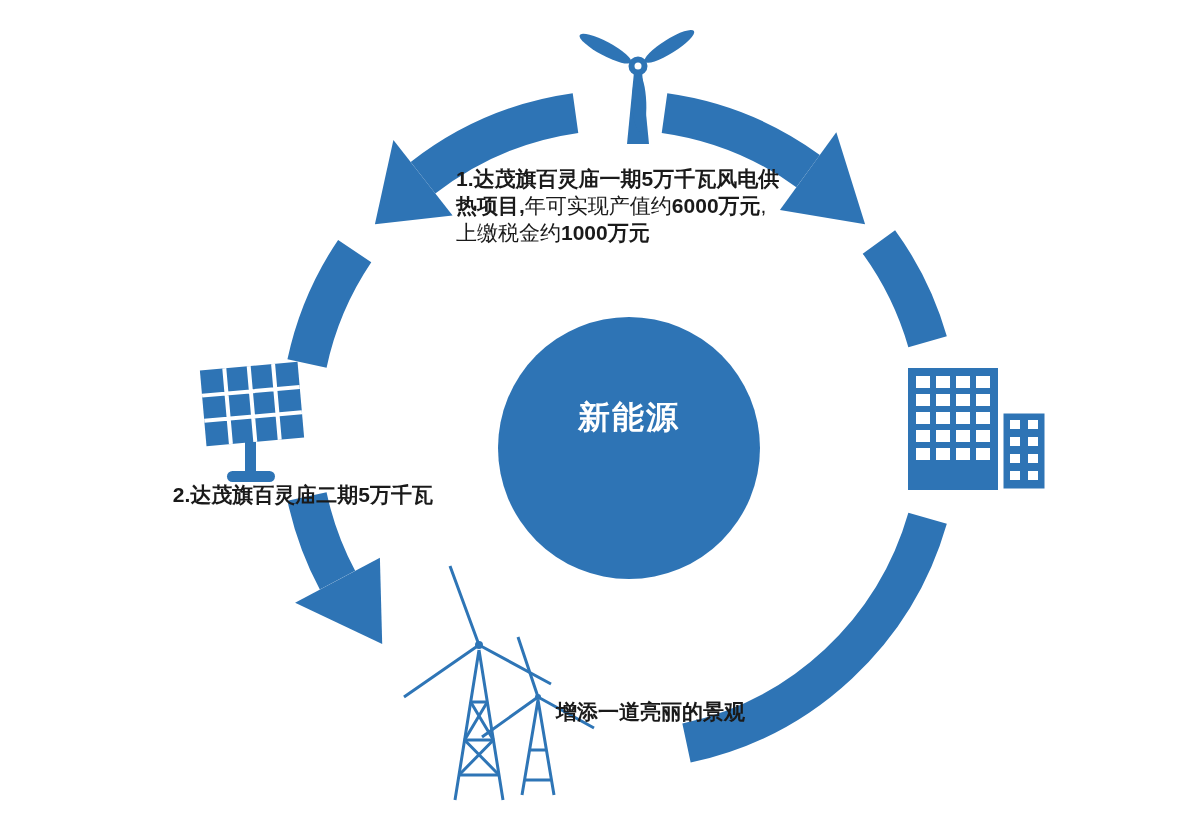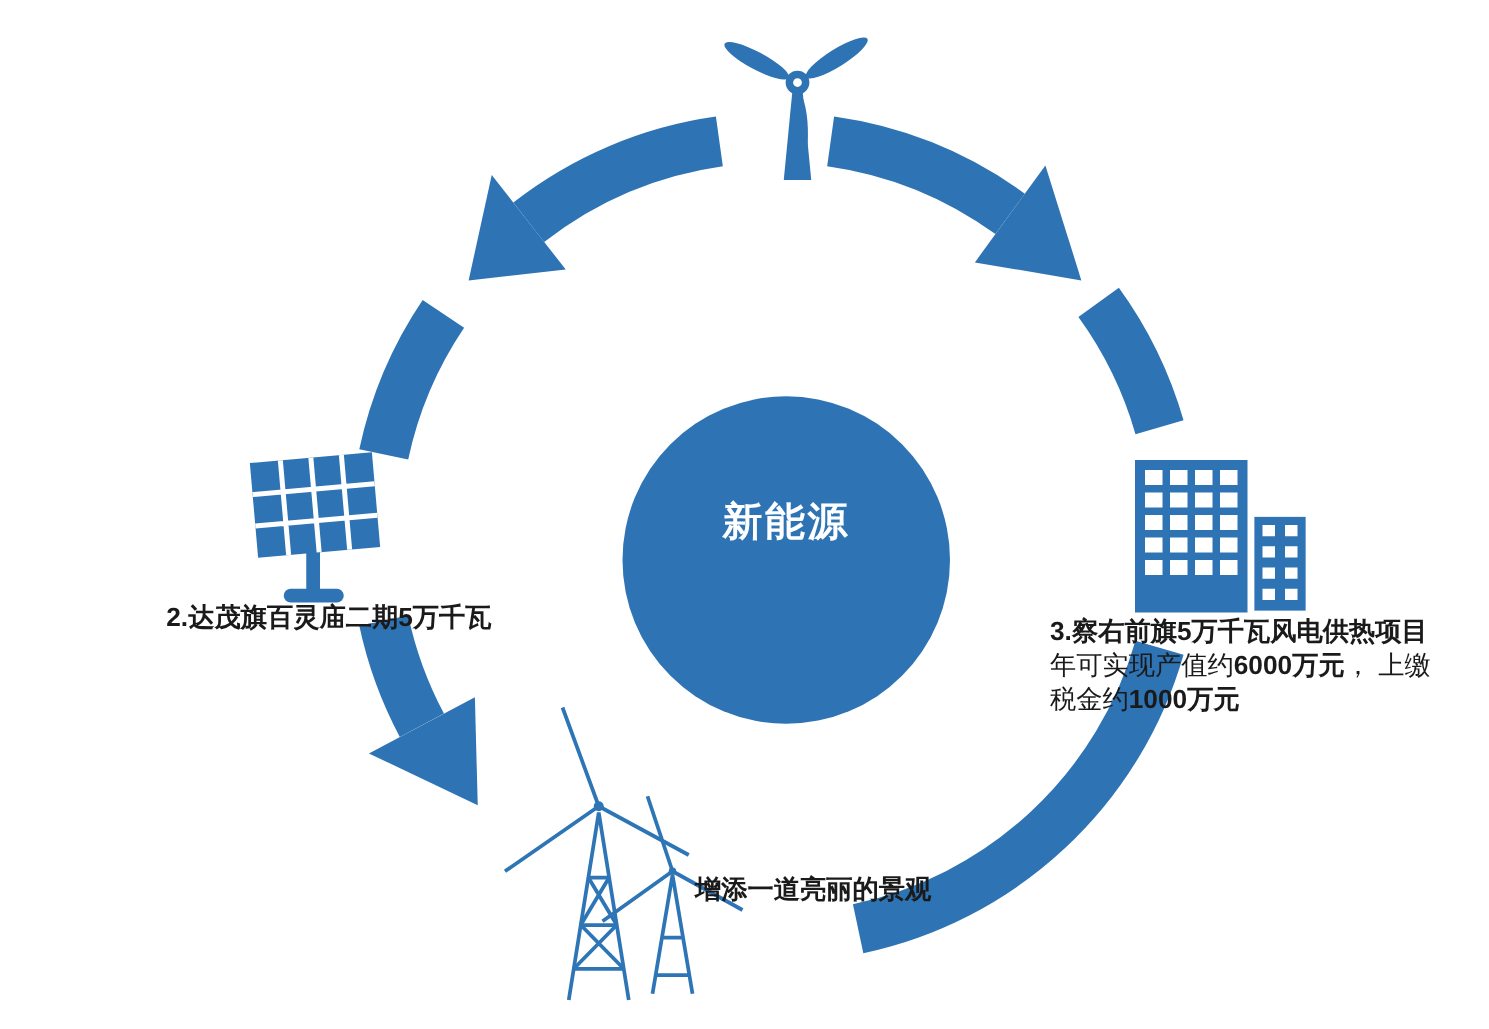--- a/index.html
+++ b/index.html
@@ -12,21 +12,21 @@
   .stage{position:absolute;left:0;top:0;width:1191px;height:823px;}
   svg.graphic{position:absolute;left:0;top:0;}
   .note{
     position:absolute;
     font-size:21px;line-height:27px;
     color:#1a1a1a;white-space:nowrap;
   }
   .note .line{display:block;}
   .b{font-weight:700;}
   .bold{font-weight:700;}
-  .center-align{text-align:left;white-space:normal;}
+  .center-align{text-align:right;white-space:normal;}
   .center-title{
     position:absolute;left:429px;top:389px;width:400px;
     text-align:center;color:#ffffff;
     font-size:32px;font-weight:700;line-height:57px;letter-spacing:2px;
   }
 </style>
 </head>
 <body>
 
 <div class="stage">
@@ -115,38 +115,38 @@
       <path d="M538 700 L522 795 M538 700 L554 795 M529.6 750 L546.4 750 M524.5 780 L551.5 780"></path>
       <path d="M538 697 L518 637 M538 697 L482 737 M538 697 L594 728"></path>
       <circle cx="538" cy="697" r="3" fill="#2E75B6" stroke="none"></circle>
     </g>
   </svg>
 
   <div class="center-title">
     <div>新能源</div>
   </div>
 
+  <div class="note" style="left:456px;top:165px;">
+    <div class="line">
+      <span class="b">1.达茂旗百灵庙一期5万千瓦风电供</span>
+    </div>
+    <div class="line">
+      <span class="b">热项目,</span><span>年可实现产值约</span><span class="b">6000万元</span><span>,</span>
+    </div>
+    <div class="line">
+      <span>上缴税金约</span><span class="b">1000万元</span>
+    </div>
+  </div>
 
   <div class="note bold center-align" style="left:133px;top:481px;width:300px;">
     <div class="line">
       <span>2.达茂旗百灵庙二期5万千瓦</span>
     </div>
   </div>
 
-  <div class="note" style="left:840px;top:492px;">
-    <div class="line">
-      <span class="b">3.察右前旗5万千瓦风电供热项目</span>
-    </div>
-    <div class="line">
-      <span>年可实现产值约</span><span class="b">6000万元</span><span>， 上缴</span>
-    </div>
-    <div class="line">
-      <span>税金约</span><span class="b">1000万元</span>
-    </div>
-  </div>
 
   <div class="note bold" style="left:556px;top:698px;">
     <div class="line">
       <span>增添一道亮丽的景观</span>
     </div>
   </div>
 
 </div>
 
 </body></html>

